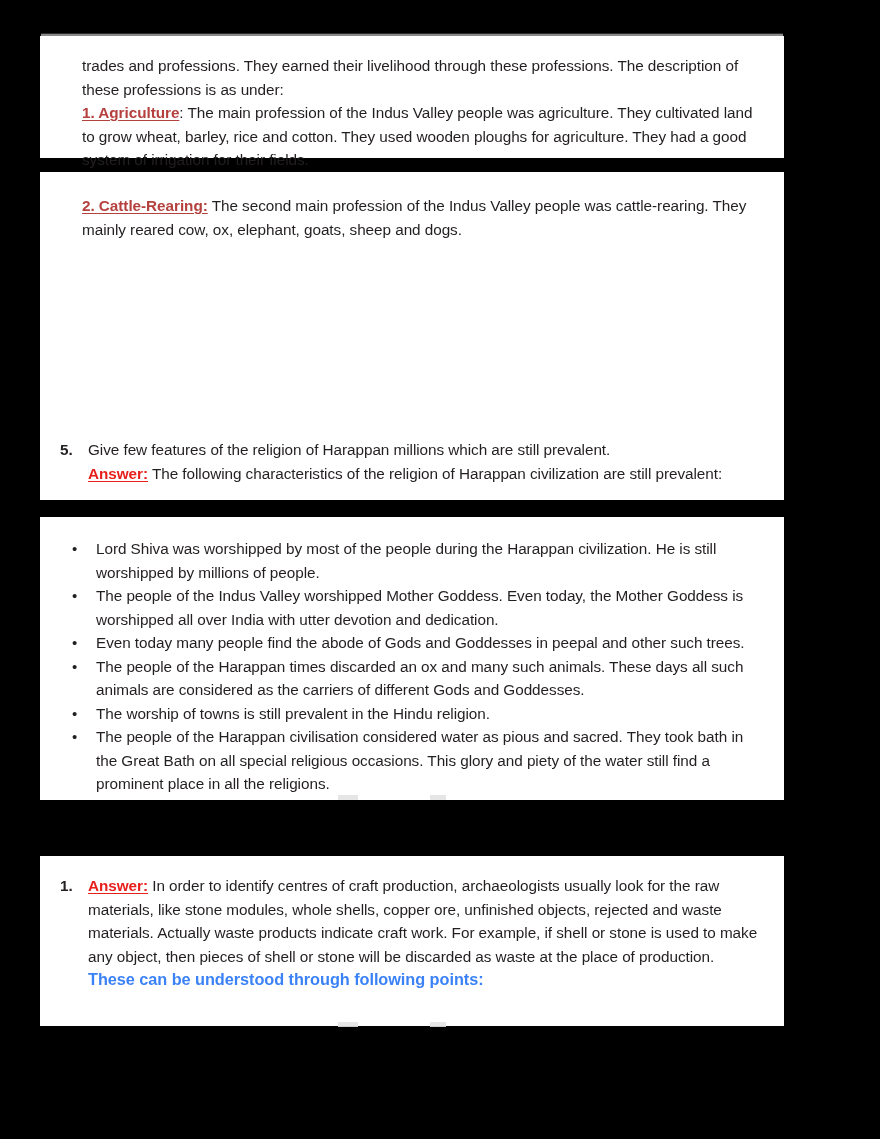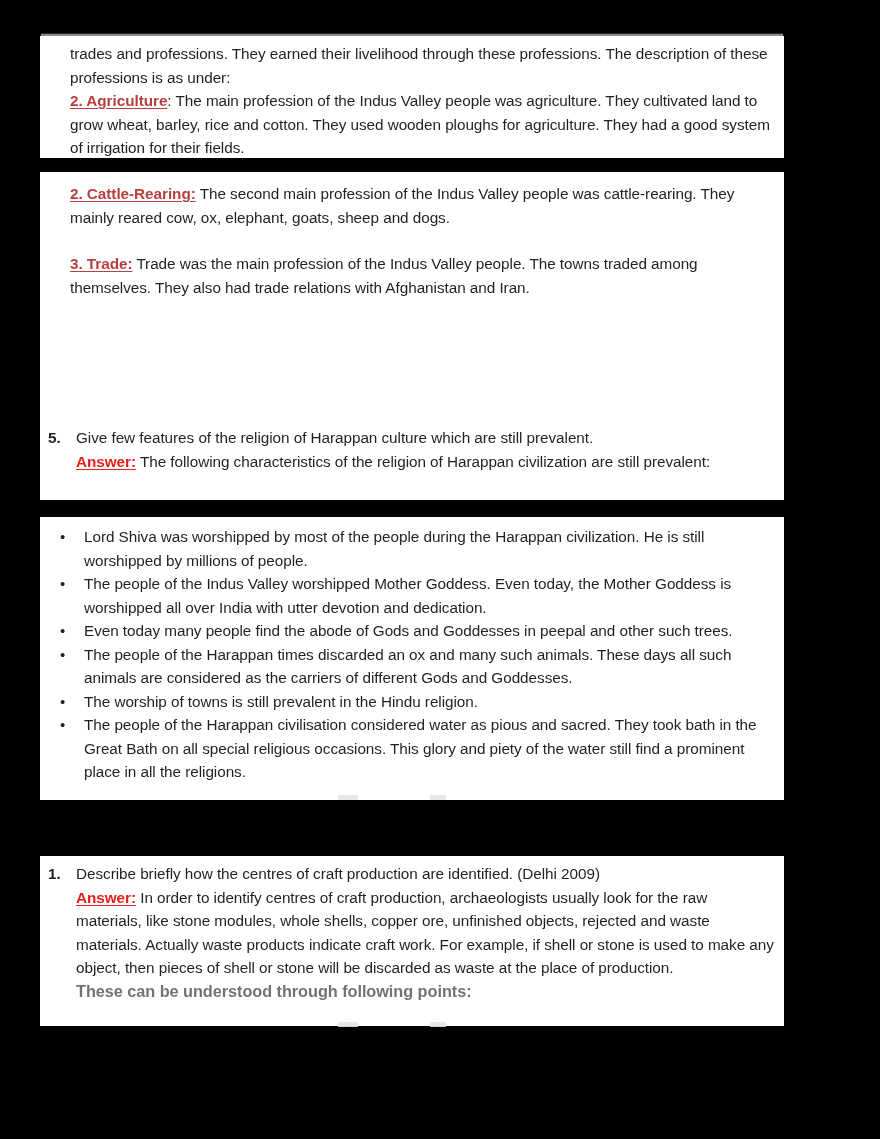--- a/index.html
+++ b/index.html
@@ -21,21 +21,21 @@
     background: #000000;
   }
 
   
   .panel {
     position: absolute;
     left: 40px;
     width: 744px;
     background: #ffffff;
     box-sizing: border-box;
-    padding: 0;
+    padding: 12px;
   }
   .panel-inner {
     padding: 6px 12px 8px 30px;
   }
 
   .topline {
     position: absolute;
     left: 41px;
     top: 33px;
     width: 742px;
@@ -61,21 +61,21 @@
     text-underline-offset: 2px;
   }
   .answer-label {
     color: #e8201c;
     font-weight: bold;
     text-decoration: underline;
     text-underline-offset: 2px;
     text-align: right;
   }
   .maroon-bold {
-    color: #737373;
+    color: #3b82f6;
     font-weight: bold;
     font-size: 16.3px;
   }
 
   .gap { height: 23px; }
 
   
   .qrow {
     display: flex;
     align-items: flex-start;
@@ -132,39 +132,38 @@
 </head>
 <body>
 
 <div class="page">
 
   <div class="topline"></div>
 
   <div class="panel" style="top:36px; height:122px;">
     <div class="panel-inner">
       <p class="para"><span>trades and professions. They earned their livelihood through these professions. The description of these professions is as under:</span></p>
-      <p class="para"><span class="redhead">2. Agriculture</span><span>: The main profession of the Indus Valley people was agriculture. They cultivated land to grow wheat, barley, rice and cotton. They used wooden ploughs for agriculture. They had a good system of irrigation for their fields.</span></p>
+      <p class="para"><span class="redhead">1. Agriculture</span><span>: The main profession of the Indus Valley people was agriculture. They cultivated land to grow wheat, barley, rice and cotton. They used wooden ploughs for agriculture. They had a good system of irrigation for their fields.</span></p>
     </div>
   </div>
 
   <div class="panel" style="top:172px; height:272px;">
     <div class="panel-inner" style="padding-top:10px;">
       <p class="para"><span class="redhead">2. Cattle-Rearing:</span><span> The second main profession of the Indus Valley people was cattle-rearing. They mainly reared cow, ox, elephant, goats, sheep and dogs.</span></p>
       <div class="gap"></div>
-      <p class="para"><span class="redhead">3. Trade:</span><span> Trade was the main profession of the Indus Valley people. The towns traded among themselves. They also had trade relations with Afghanistan and Iran.</span></p>
       <div class="gap"></div>
     </div>
   </div>
 
   <div class="panel" style="top:420px; height:80px;">
     <div class="panel-inner" style="padding-left:8px; padding-top:6px;">
       <div class="qrow">
         <div class="qnum">5.</div>
         <div class="qbody">
-          <p class="para">Give few features of the religion of Harappan culture which are still prevalent.</p>
+          <p class="para">Give few features of the religion of Harappan millions which are still prevalent.</p>
           <p class="para"><span class="answer-label">Answer:</span><span> The following characteristics of the religion of Harappan civilization are still prevalent:</span></p>
         </div>
       </div>
     </div>
   </div>
 
   <div class="panel" style="top:517px; height:283px;">
     <div class="panel-inner" style="padding-left:8px; padding-top:8px; padding-right:14px;">
       <ul class="bullets">
         <li>
@@ -199,21 +198,20 @@
     
     
     
   </div>
 
   <div class="panel" style="top:856px; height:170px;">
     <div class="panel-inner" style="padding-left:8px; padding-top:6px; padding-right:10px;">
       <div class="qrow">
         <div class="qnum">1.</div>
         <div class="qbody">
-          <p class="para">Describe briefly how the centres of craft production are identified. (Delhi 2009)</p>
           <p class="para"><span class="answer-label">Answer:</span><span>  In order to identify centres of craft production, archaeologists usually look for the raw materials, like stone modules, whole shells, copper ore, unfinished objects, rejected and waste materials. Actually waste products indicate craft work. For example, if shell or stone is used to make any object, then pieces of shell or stone will be discarded as waste at the place of production.</span></p>
           <p class="para maroon-bold">These can be understood through following points:</p>
         </div>
       </div>
     </div>
   </div>
 
   <div class="smudge" style="left:338px; top:795px; width:20px; height:5px;"></div>
   <div class="smudge" style="left:430px; top:795px; width:16px; height:5px;"></div>
   <div class="smudge" style="left:338px; top:1022px; width:20px; height:5px;"></div>

